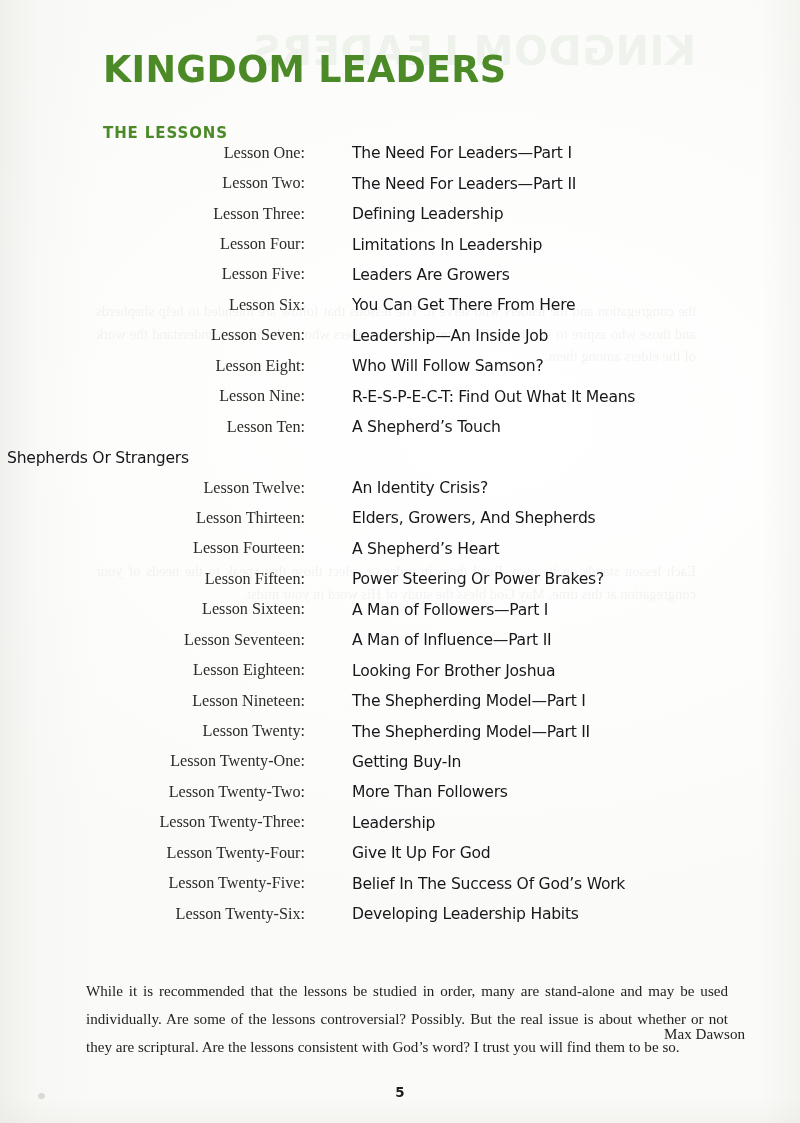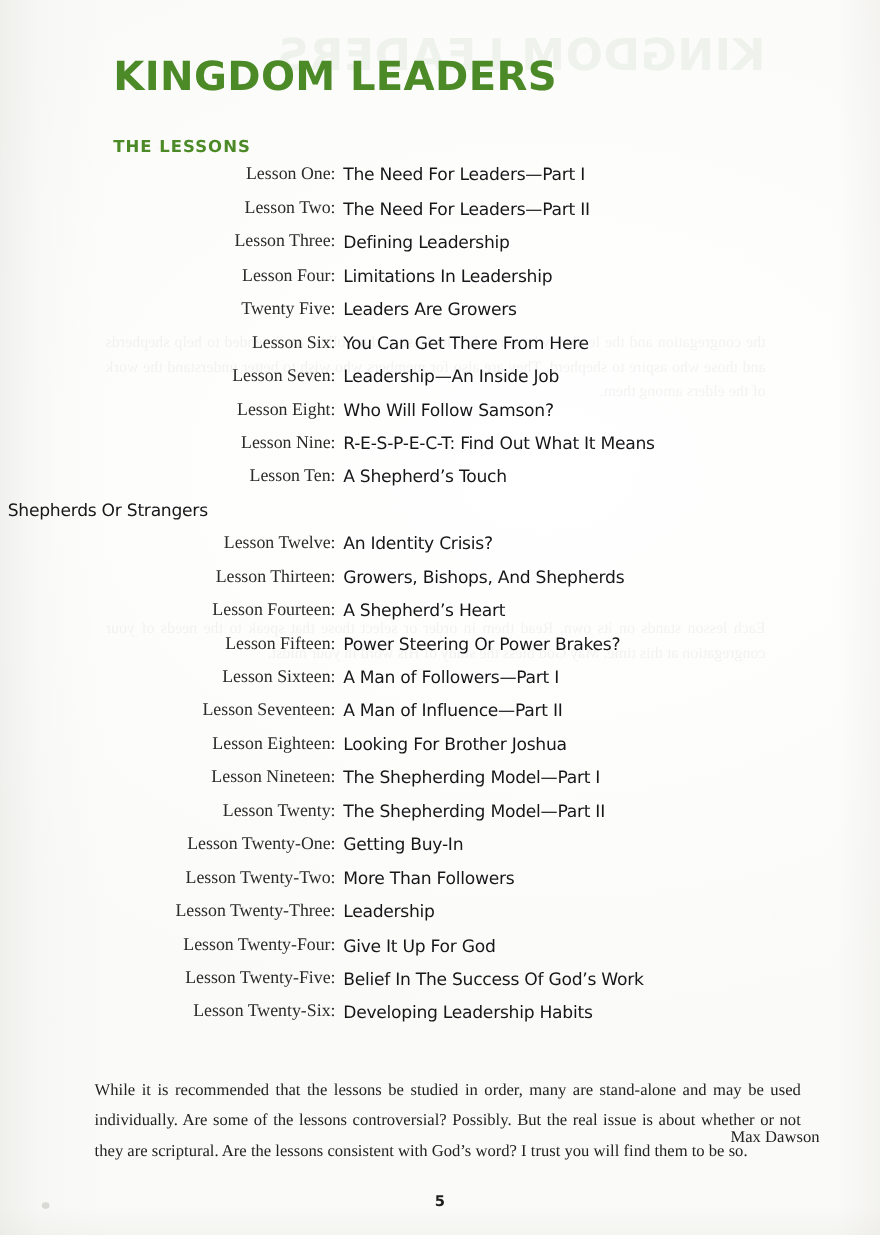--- a/index.html
+++ b/index.html
@@ -137,22 +137,23 @@
 
   .lesson-list {
     position: absolute;
     left: 0;
     top: 138px;
     width: 800px;
   }
 
   .lesson-row {
     display: flex;
-    align-items: flex-end;
+    align-items: center;
     height: 30.45px;
+    gap: 40px;
   }
 
   .lesson-label {
     width: 305px;
     text-align: right;
     font-family: "Liberation Serif", serif;
     font-size: 16.2px;
     color: #2b2b28;
     white-space: nowrap;
     padding-right: 0;
@@ -248,21 +249,21 @@
         </div>
         <div class="lesson-row">
           <div class="lesson-label">Lesson Three:</div>
           <div class="lesson-title">Defining Leadership</div>
         </div>
         <div class="lesson-row">
           <div class="lesson-label">Lesson Four:</div>
           <div class="lesson-title">Limitations In Leadership</div>
         </div>
         <div class="lesson-row">
-          <div class="lesson-label">Twenty Five:</div>
+          <div class="lesson-label">Lesson Five:</div>
           <div class="lesson-title">Leaders Are Growers</div>
         </div>
         <div class="lesson-row">
           <div class="lesson-label">Lesson Six:</div>
           <div class="lesson-title">You Can Get There From Here</div>
         </div>
         <div class="lesson-row">
           <div class="lesson-label">Lesson Seven:</div>
           <div class="lesson-title">Leadership—An Inside Job</div>
         </div>
@@ -280,21 +281,21 @@
         </div>
         <div class="lesson-row">
           <div class="lesson-title">Shepherds Or Strangers</div>
         </div>
         <div class="lesson-row">
           <div class="lesson-label">Lesson Twelve:</div>
           <div class="lesson-title">An Identity Crisis?</div>
         </div>
         <div class="lesson-row">
           <div class="lesson-label">Lesson Thirteen:</div>
-          <div class="lesson-title">Growers, Bishops, And Shepherds</div>
+          <div class="lesson-title">Elders, Growers, And Shepherds</div>
         </div>
         <div class="lesson-row">
           <div class="lesson-label">Lesson Fourteen:</div>
           <div class="lesson-title">A Shepherd’s Heart</div>
         </div>
         <div class="lesson-row">
           <div class="lesson-label">Lesson Fifteen:</div>
           <div class="lesson-title">Power Steering Or Power Brakes?</div>
         </div>
         <div class="lesson-row">

